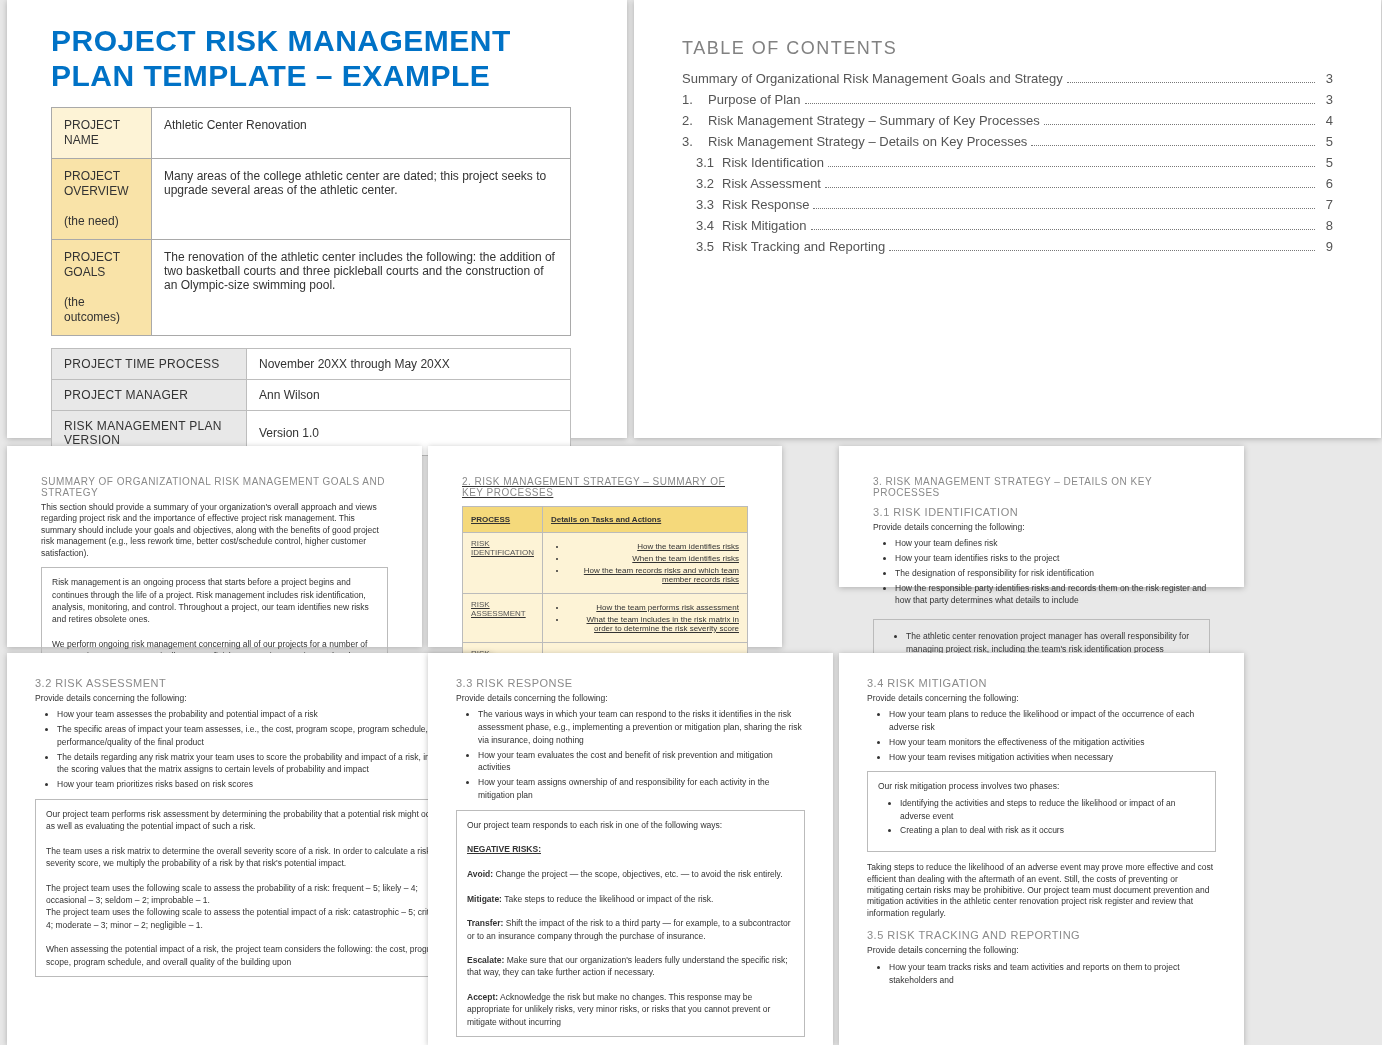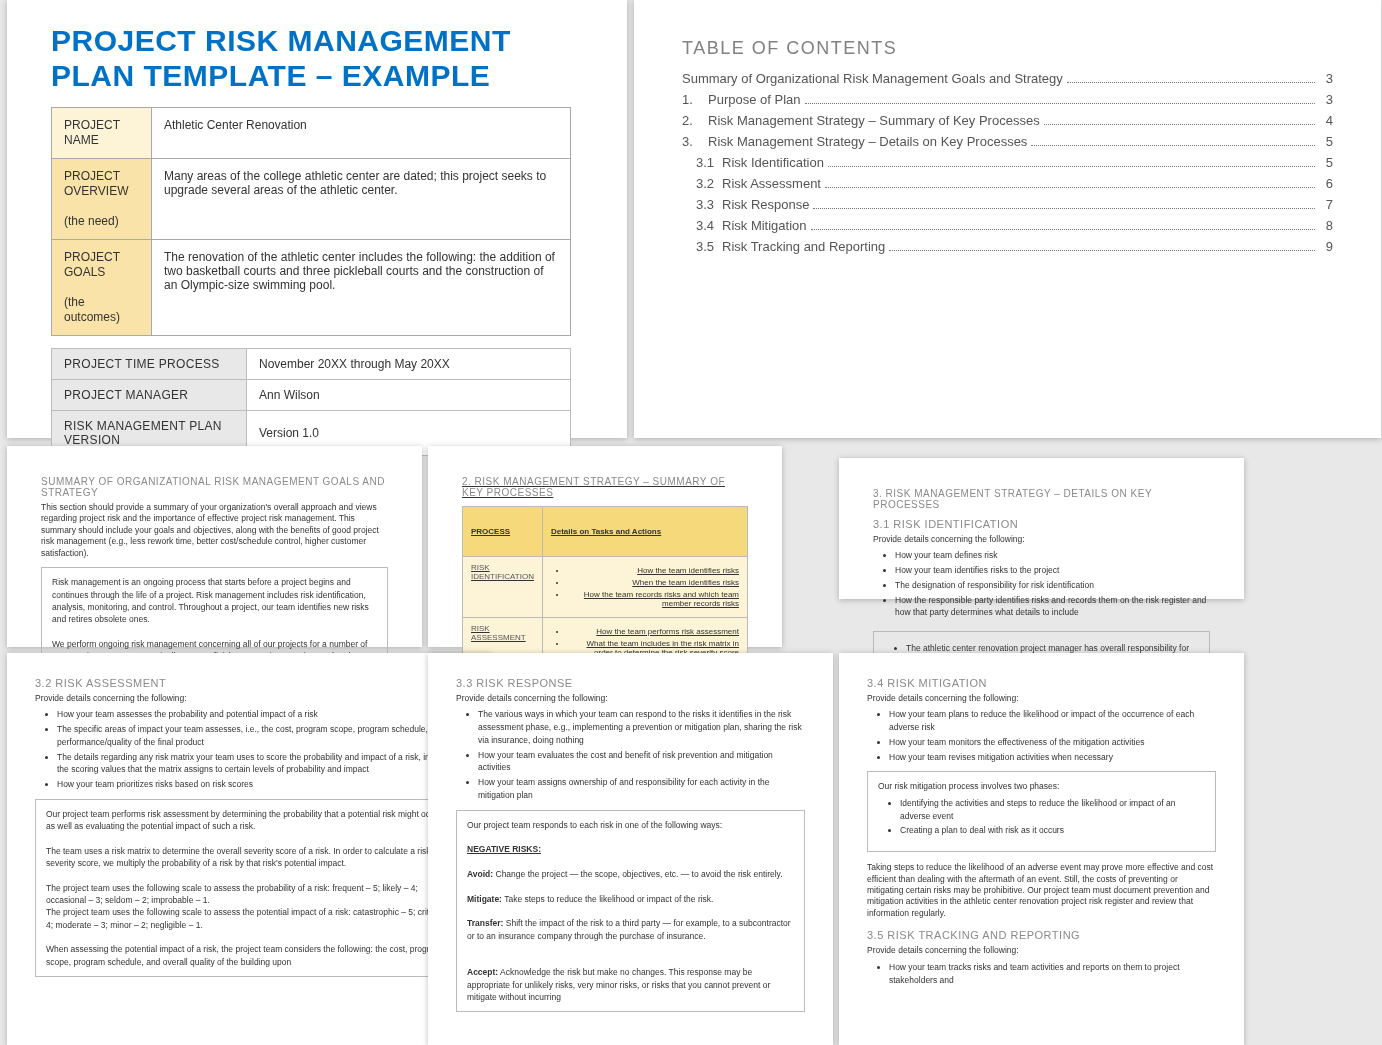--- a/index.html
+++ b/index.html
@@ -40,34 +40,34 @@
   .toc-num { width:26px; }
   .toc-sub .toc-num { width:26px; margin-left:14px; }
   .toc-txt { white-space:nowrap; }
   .dots { flex:1; border-bottom:1px dotted #777; margin:0 4px 3px 4px; height:0; }
   .toc-pg { width:14px; text-align:right; }
 
   
   .thumb { font-size:9px; color:#333; }
   #p3 { left:7px; top:446px; width:415px; height:201px; padding:30px 34px 0; }
   #p4 { left:428px; top:446px; width:354px; height:201px; padding:30px 34px 0;text-decoration:underline; }
-  #p5 { left:839px; top:458px; width:405px; height:141px; padding:30px 34px 0; }
+  #p5 { left:839px; top:446px; width:405px; height:141px; padding:30px 34px 0; }
   #p6 { left:7px; top:653px; width:485px; height:392px; padding:24px 28px 0; }
   #p7 { left:428px; top:653px; width:405px; height:392px; padding:24px 28px 0; }
   #p8 { left:839px; top:653px; width:405px; height:392px; padding:24px 28px 0; }
 
   .hdr { color:#8a8a8a; font-size:10px; letter-spacing:.5px; margin-bottom:4px; }
   .hdr2 { color:#8a8a8a; font-size:11px; letter-spacing:.5px; margin-bottom:4px; }
   .small { font-size:8.5px; line-height:1.35; }
   .smbox { border:1px solid #bbb; padding:8px 10px; margin-top:8px; font-size:8.5px; line-height:1.45; }
   ul.bul { margin:4px 0 6px 0; padding-left:22px; }
   ul.bul li { font-size:8.5px; line-height:1.5; margin:2px 0; }
 
   .proc-tbl { width:100%; border-collapse:collapse; margin-top:8px; }
-  .proc-tbl th { background:#f5d97b; border:1px solid #bbb; font-size:8px; text-align:left; padding:20px 8px; font-weight:600; }
+  .proc-tbl th { background:#f5d97b; border:1px solid #bbb; font-size:8px; text-align:left; padding:8px 8px; font-weight:600; }
   .proc-tbl td { background:#fdf3d6; border:1px solid #bbb; font-size:8px; padding:6px 8px; vertical-align:top; }
   .proc-tbl td:first-child { width:70px; font-weight:500; color:#555; }
   .proc-tbl ul { margin:0; padding-left:16px;text-align:right; }
   .proc-tbl li { margin:3px 0; }
 
   b { font-weight:700; }
 </style>
 </head>
 <body>
 
@@ -263,21 +263,21 @@
     <li>The various ways in which your team can respond to the risks it identifies in the risk assessment phase, e.g., implementing a prevention or mitigation plan, sharing the risk via insurance, doing nothing</li>
       <li>How your team evaluates the cost and benefit of risk prevention and mitigation activities</li>
       <li>How your team assigns ownership of and responsibility for each activity in the mitigation plan</li>
   </ul>
   <div class="smbox">
     <div>Our project team responds to each risk in one of the following ways:</div><br>
     <div><b><u>NEGATIVE RISKS:</u></b></div><br>
     <div><b>Avoid:</b><span> Change the project — the scope, objectives, etc. — to avoid the risk entirely.</span></div><br>
     <div><b>Mitigate:</b><span> Take steps to reduce the likelihood or impact of the risk.</span></div><br>
     <div><b>Transfer:</b><span> Shift the impact of the risk to a third party — for example, to a subcontractor or to an insurance company through the purchase of insurance.</span></div><br>
-    <br>
+    <div><b>Escalate:</b><span> Make sure that our organization's leaders fully understand the specific risk; that way, they can take further action if necessary.</span></div><br>
     <div><b>Accept:</b><span> Acknowledge the risk but make no changes. This response may be appropriate for unlikely risks, very minor risks, or risks that you cannot prevent or mitigate without incurring</span></div>
   </div>
 </div>
 
 <div id="p8" class="page thumb">
   <div class="hdr2">3.4    RISK MITIGATION</div>
   <div class="small">Provide details concerning the following:</div>
   <ul class="bul">
     <li>How your team plans to reduce the likelihood or impact of the occurrence of each adverse risk</li>
       <li>How your team monitors the effectiveness of the mitigation activities</li>

